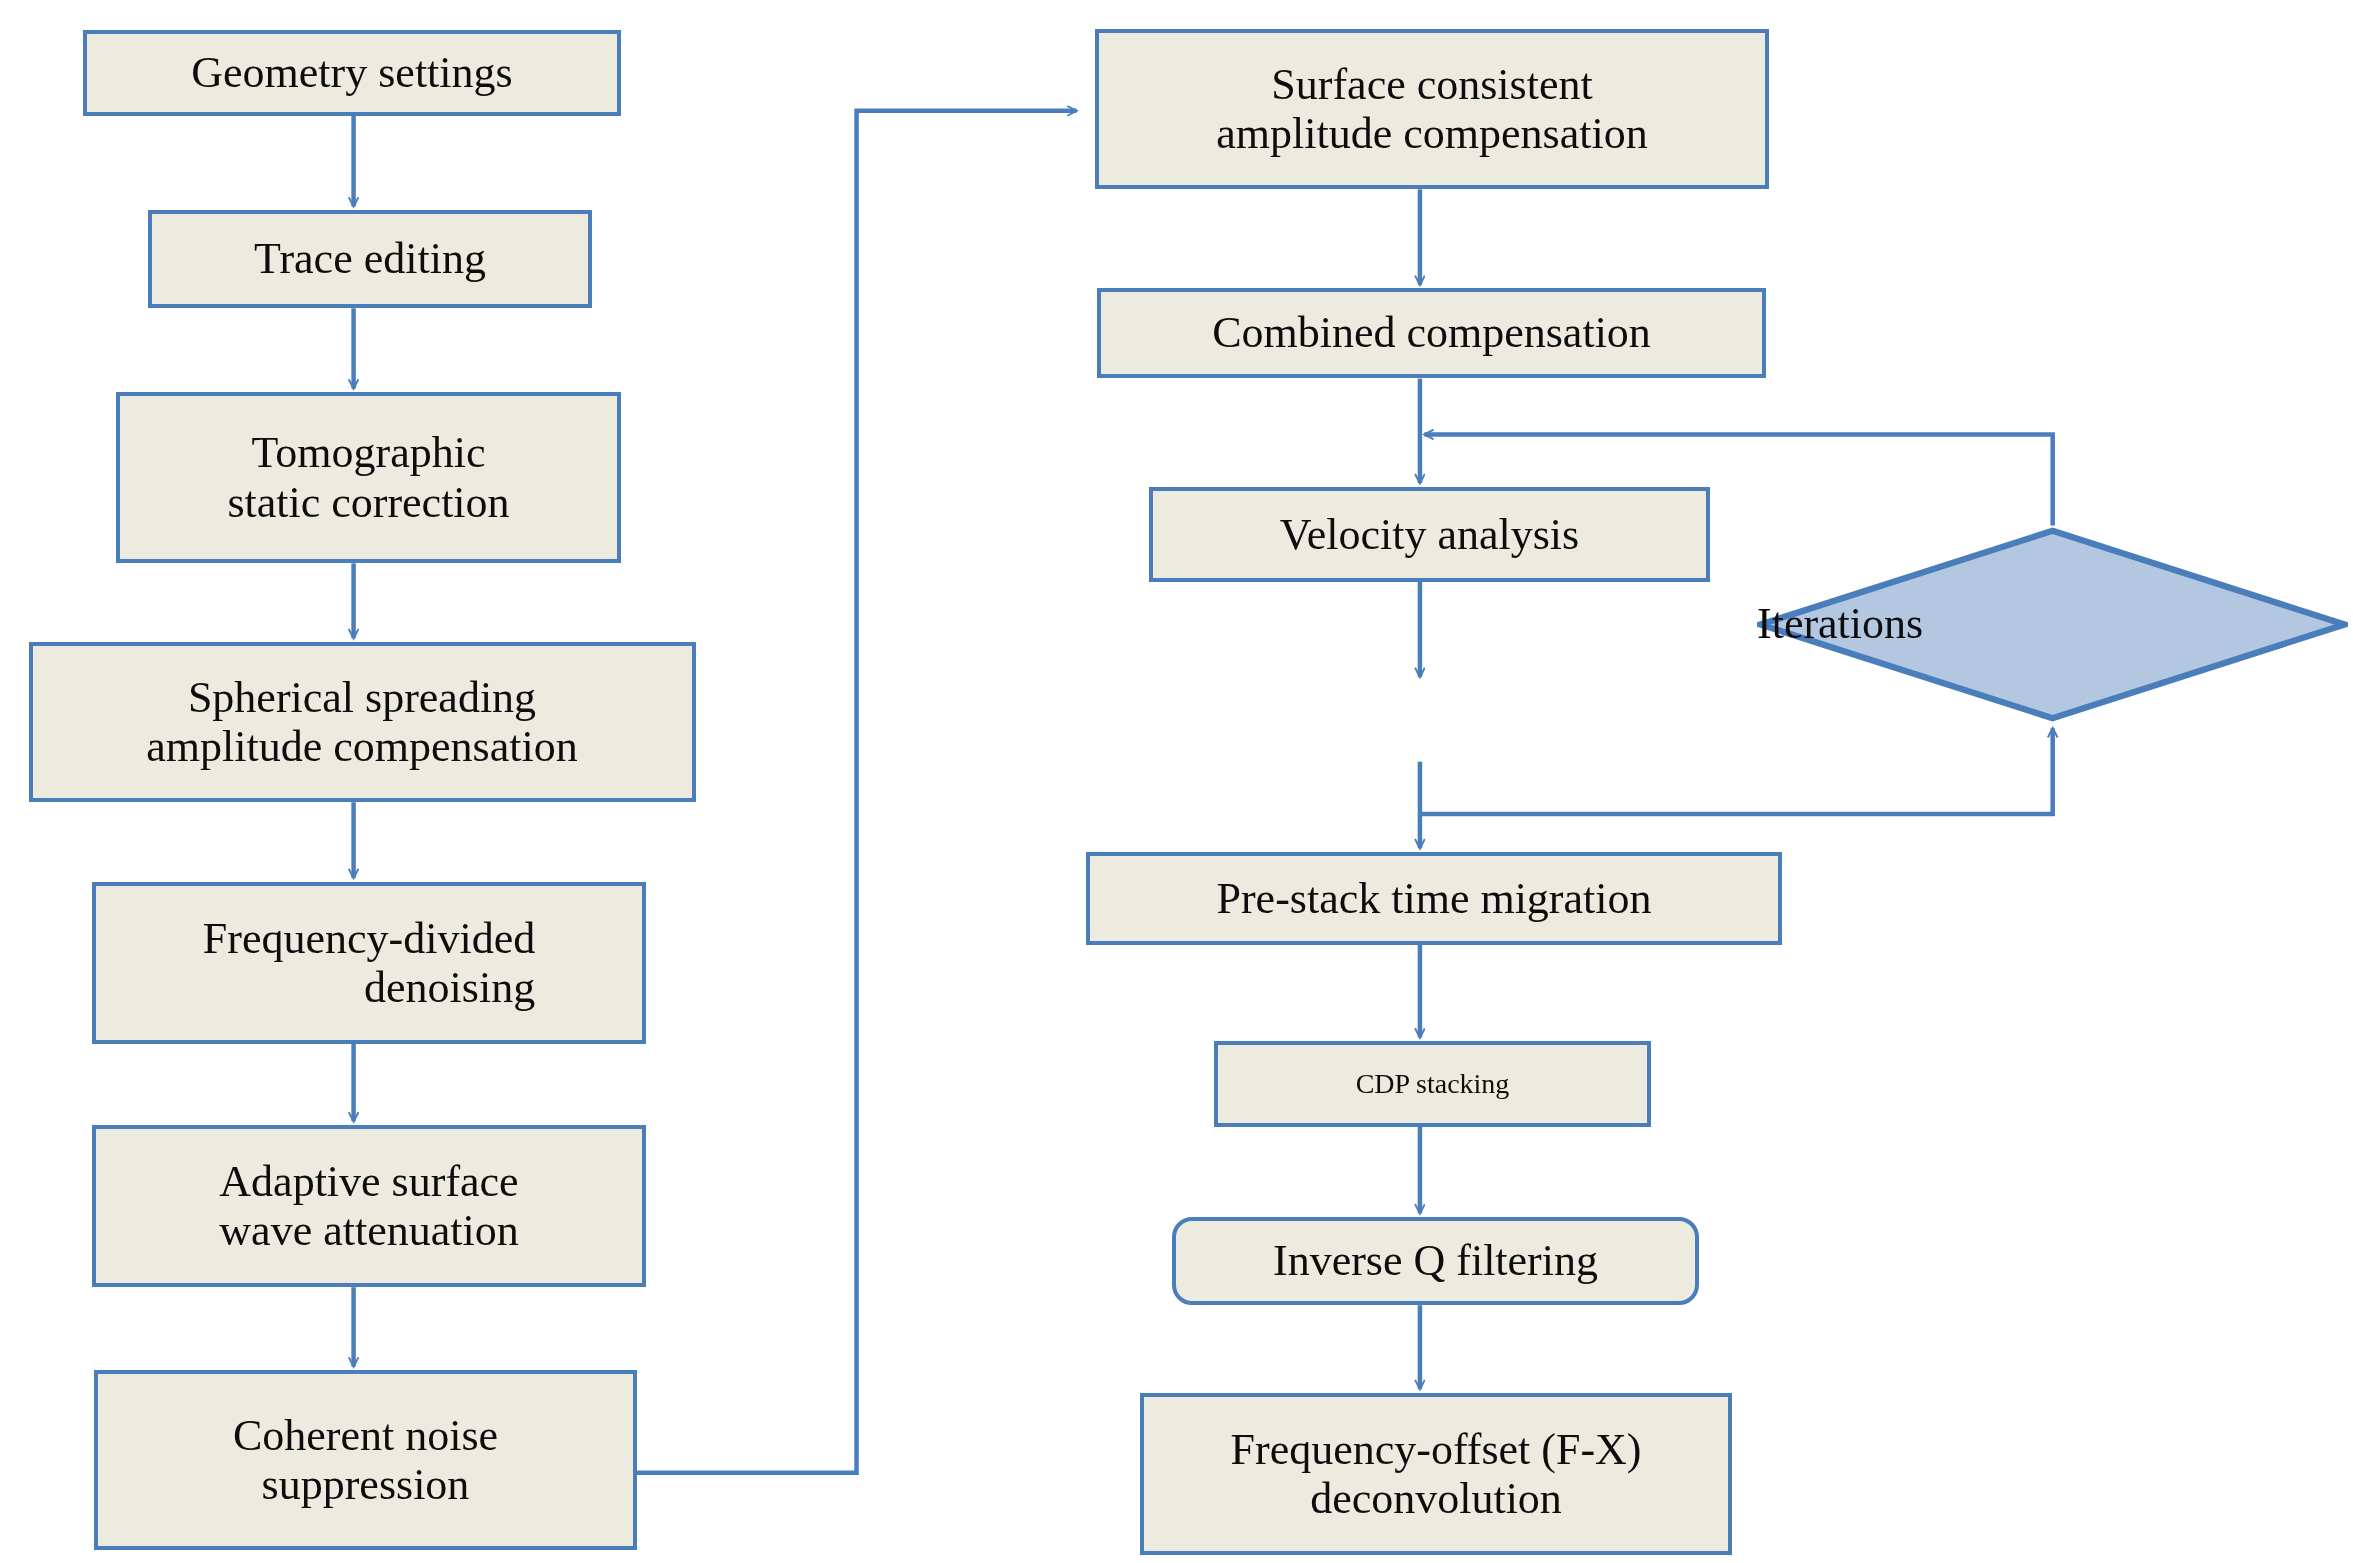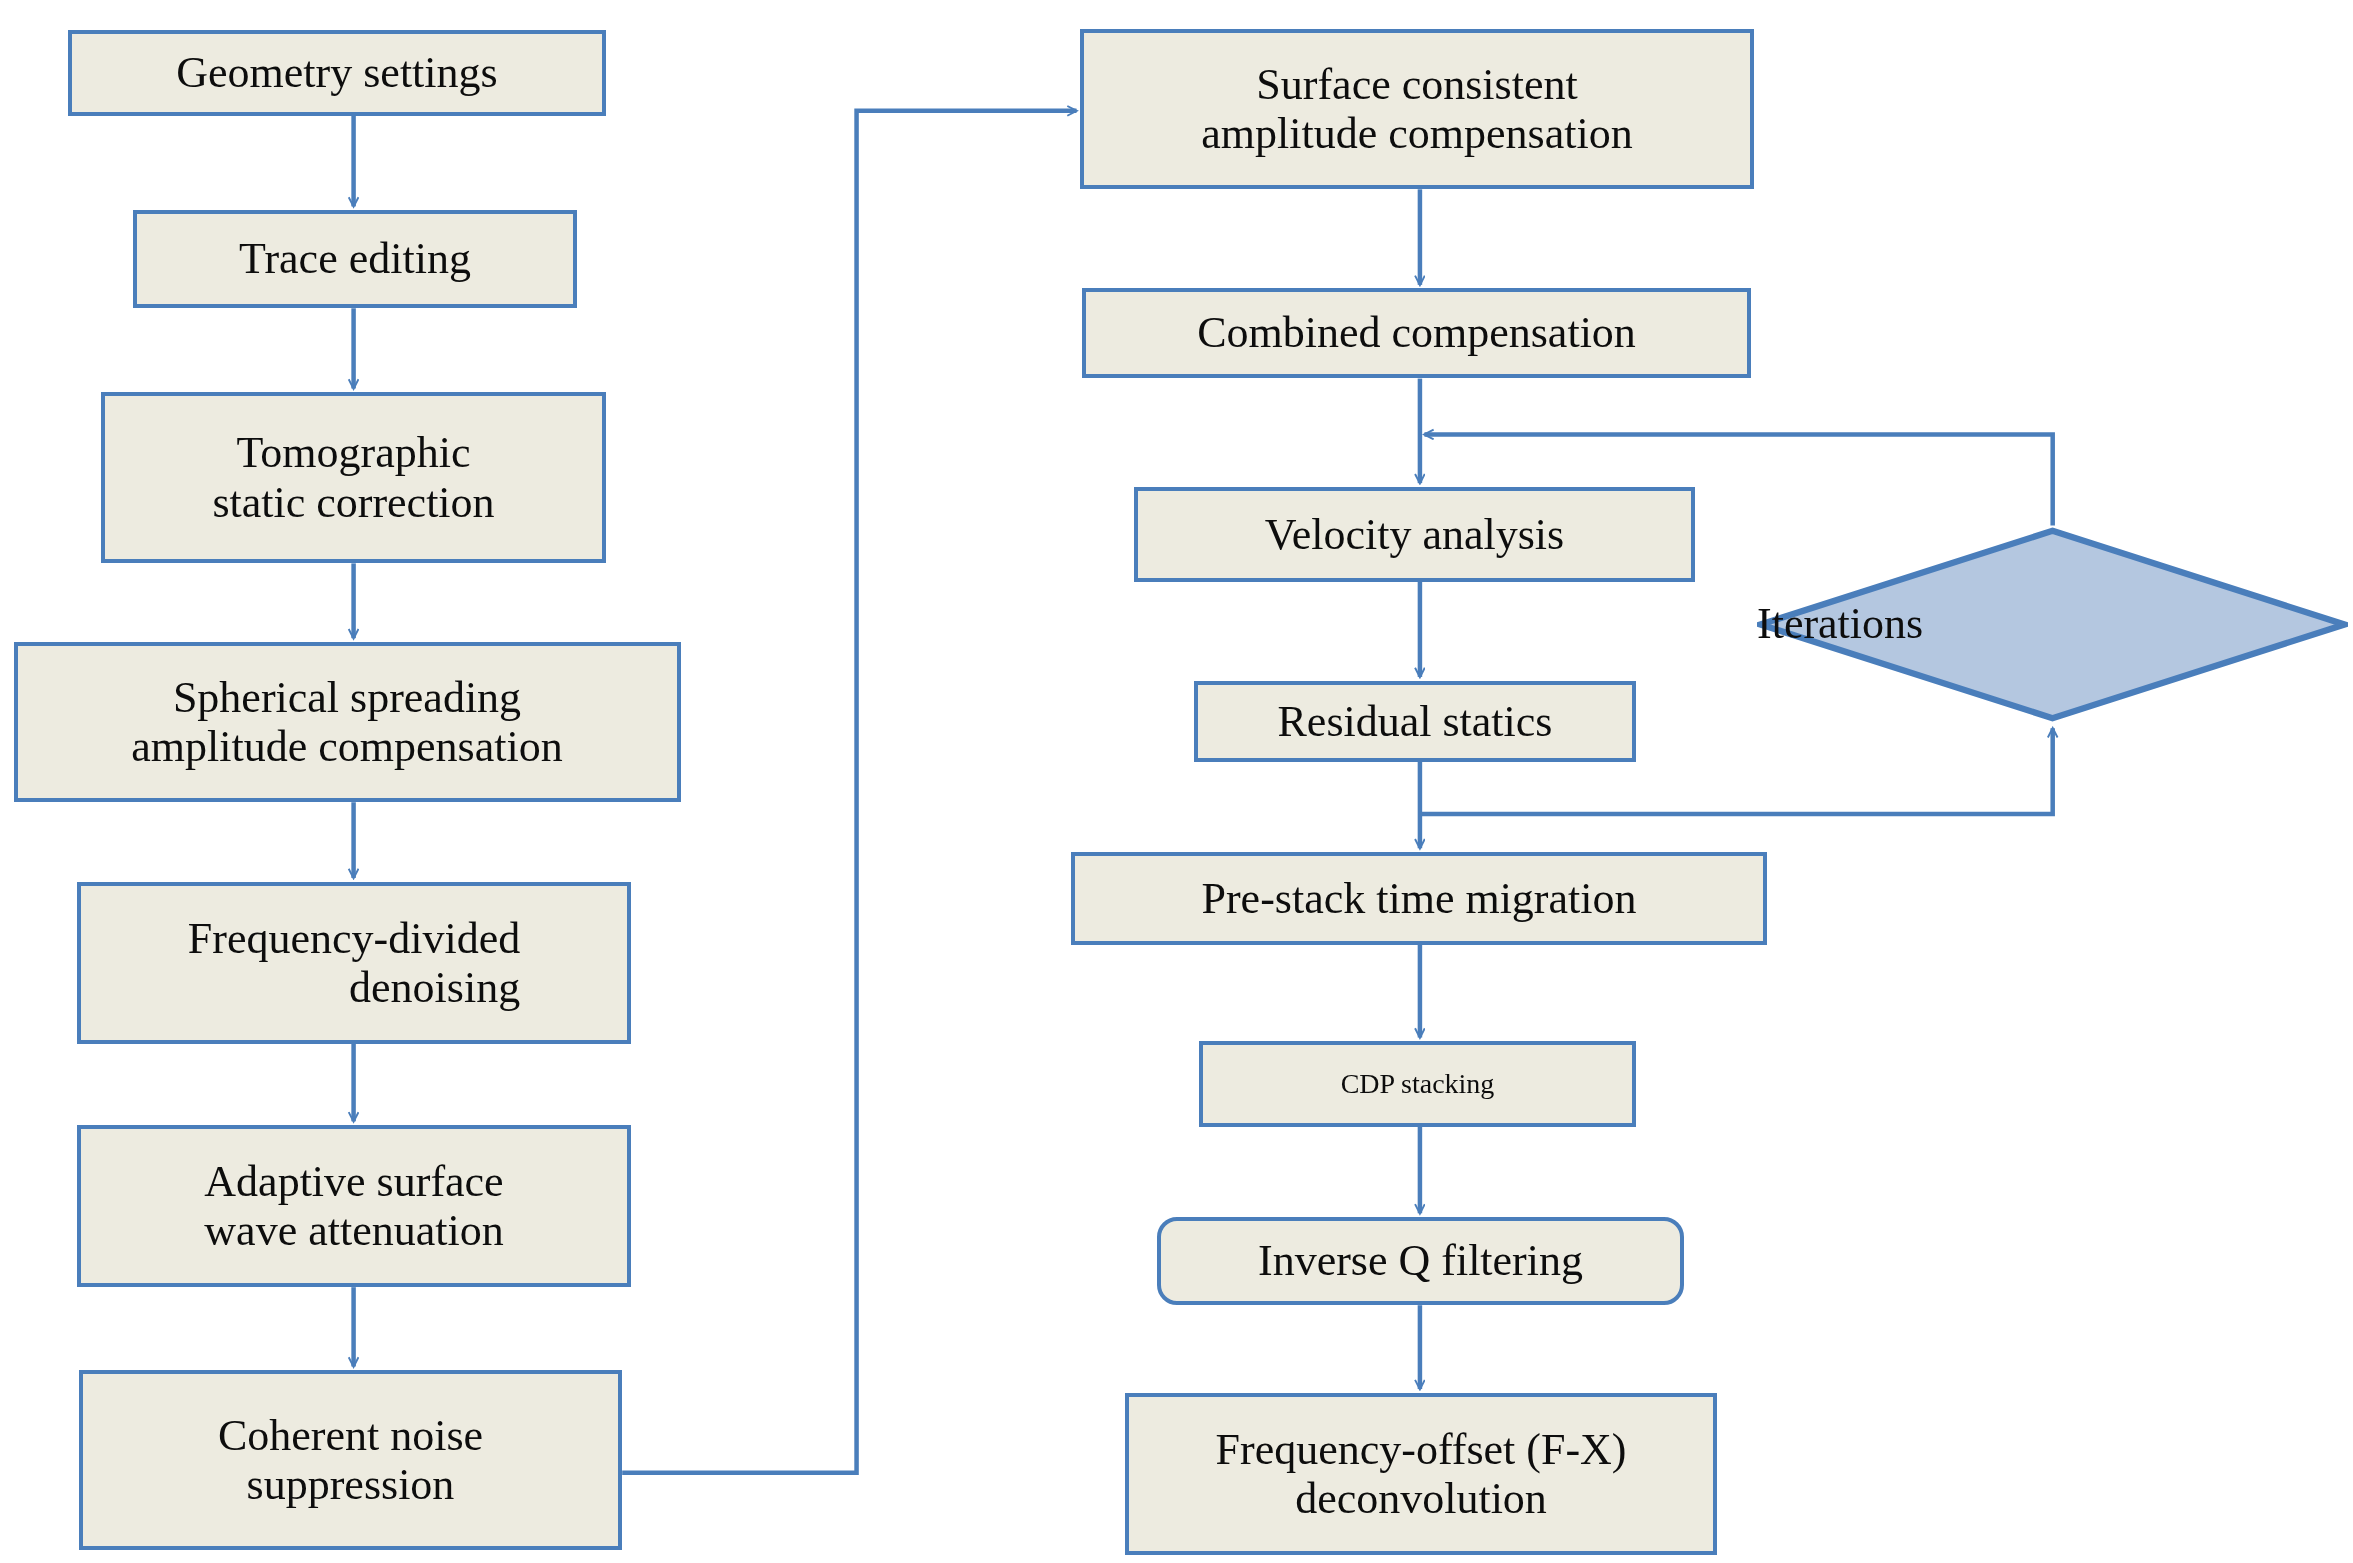--- a/index.html
+++ b/index.html
@@ -30,20 +30,21 @@
     background: #EDEBE0;
     border: 4.5px solid #4A7EBB;
     display: flex;
     align-items: center;
     justify-content: center;
     text-align: center;
     color: #0d0d0d;
     line-height: 1.12;
     padding: 1.8px 9px;
     z-index: 2;
+    margin-left: 15px;
   }
   .node span {
     display: block;
     white-space: pre-line;
   }
   .diamond-wrap {
     position: absolute;
     z-index: 2;
     display: flex;
     align-items: center;
@@ -138,23 +139,20 @@
   </div>
 
   <div class="node" style="left:1082px; top:288px; width:669px; height:90px; font-size:44px;">
     <span>Combined compensation</span>
   </div>
 
   <div class="node" style="left:1134px; top:487px; width:561px; height:95px; font-size:44px;align-items:center;">
     <span>Velocity analysis</span>
   </div>
 
-  <div class="node" style="left:1194px; top:681px; width:442px; height:81px; font-size:44px;">
-    <span>Residual statics</span>
-  </div>
 
   <div class="node" style="left:1071px; top:852px; width:696px; height:93px; font-size:44px;">
     <span>Pre-stack time migration</span>
   </div>
 
   <div class="node" style="left:1199px; top:1041px; width:437px; height:86px; font-size:28px;">
     <span>CDP stacking</span>
   </div>
 
   <div class="node" style="left:1157px; top:1217px; width:527px; height:88px; font-size:44px;border-radius:20px;">

